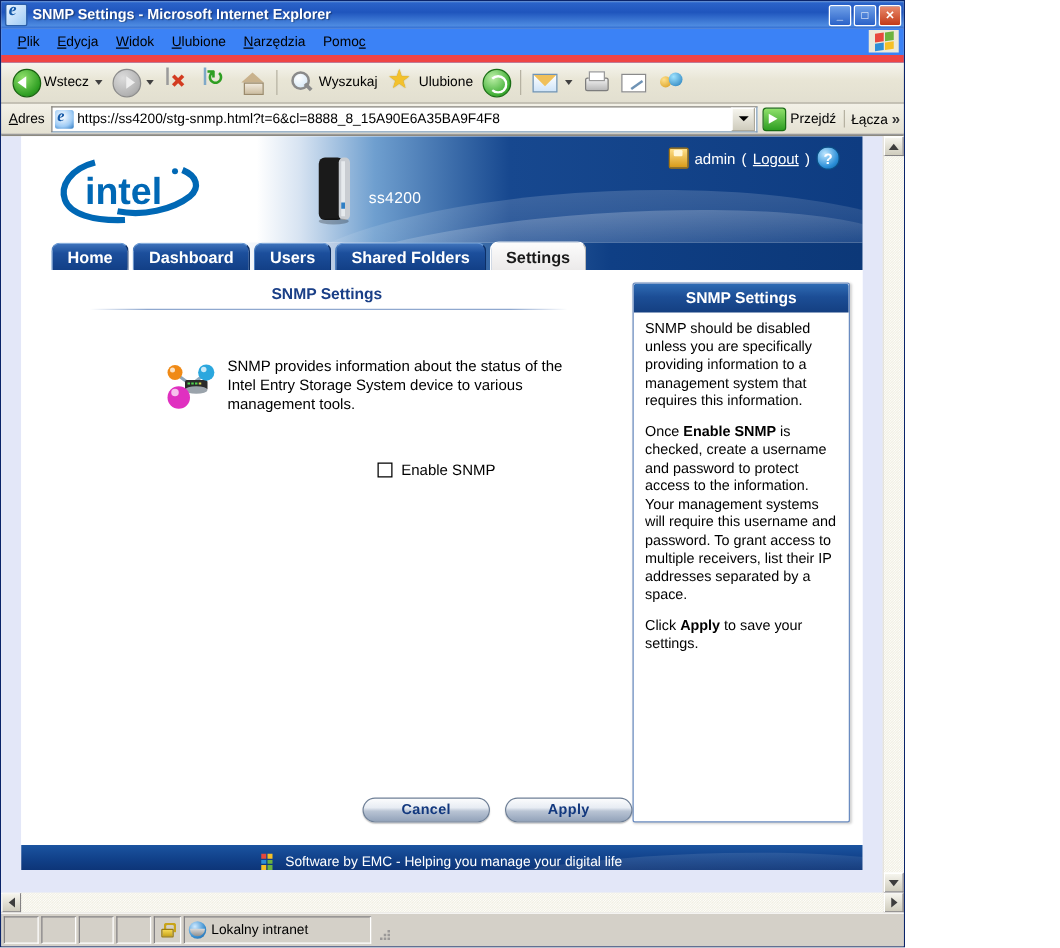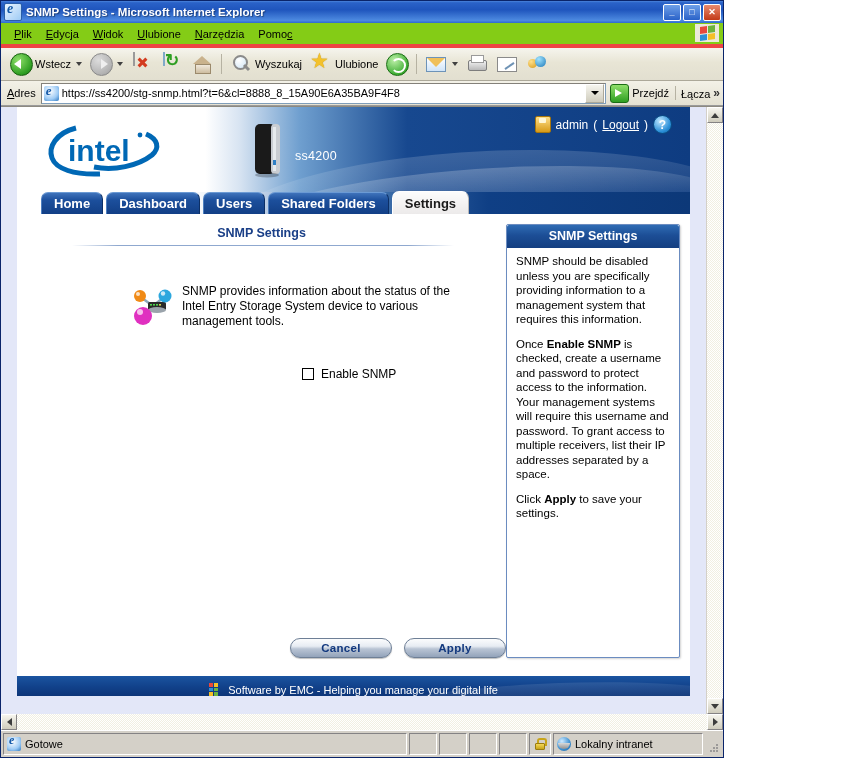--- a/index.html
+++ b/index.html
@@ -62,22 +62,22 @@
     color: #fff;
     font-size: 9px; font-weight: bold;
     display: flex; align-items: center; justify-content: center;
     line-height: 1;
   }
   .win-btn.close { background: linear-gradient(to bottom,#e98a6d,#c33a18); }
 
   
   .menubar {
     height: 21px;
-    background: #84cc16;
-    border-bottom: 4px solid #ef4444;
+    background: #3b82f6;
+    border-bottom: 6px solid #ef4444;
     display: flex; align-items: center;
     padding-left: 6px;
     flex: 0 0 auto;
     position: relative;
   }
   .menu-item {
     padding: 2px 7px; font-size: 11px; color: #000;
     white-space: nowrap;
   }
   .menu-item u { text-decoration: underline; }
@@ -777,24 +777,20 @@
     <div class="hs-arrow">
         <span style="width:0;height:0;border-top:4px solid transparent;border-bottom:4px solid transparent;border-right:5px solid #3d3d3d;display:block"></span>
       </div>
     <div class="hs-track"></div>
     <div class="hs-arrow">
         <span style="width:0;height:0;border-top:4px solid transparent;border-bottom:4px solid transparent;border-left:5px solid #3d3d3d;display:block"></span>
       </div>
   </div>
 
   <div class="statusbar">
-    <div class="sb-pane grow">
-      <span class="sb-ie-ico"></span>
-      <span>Gotowe</span>
-    </div>
     <div class="sb-pane w-sm"></div>
     <div class="sb-pane w-sm"></div>
     <div class="sb-pane w-sm"></div>
     <div class="sb-pane w-sm"></div>
     <div class="sb-pane w-lock">
       <span class="lock-ico"></span>
     </div>
     <div class="sb-pane w-zone">
       <span class="globe-ico"></span>
       <span>Lokalny intranet</span>

